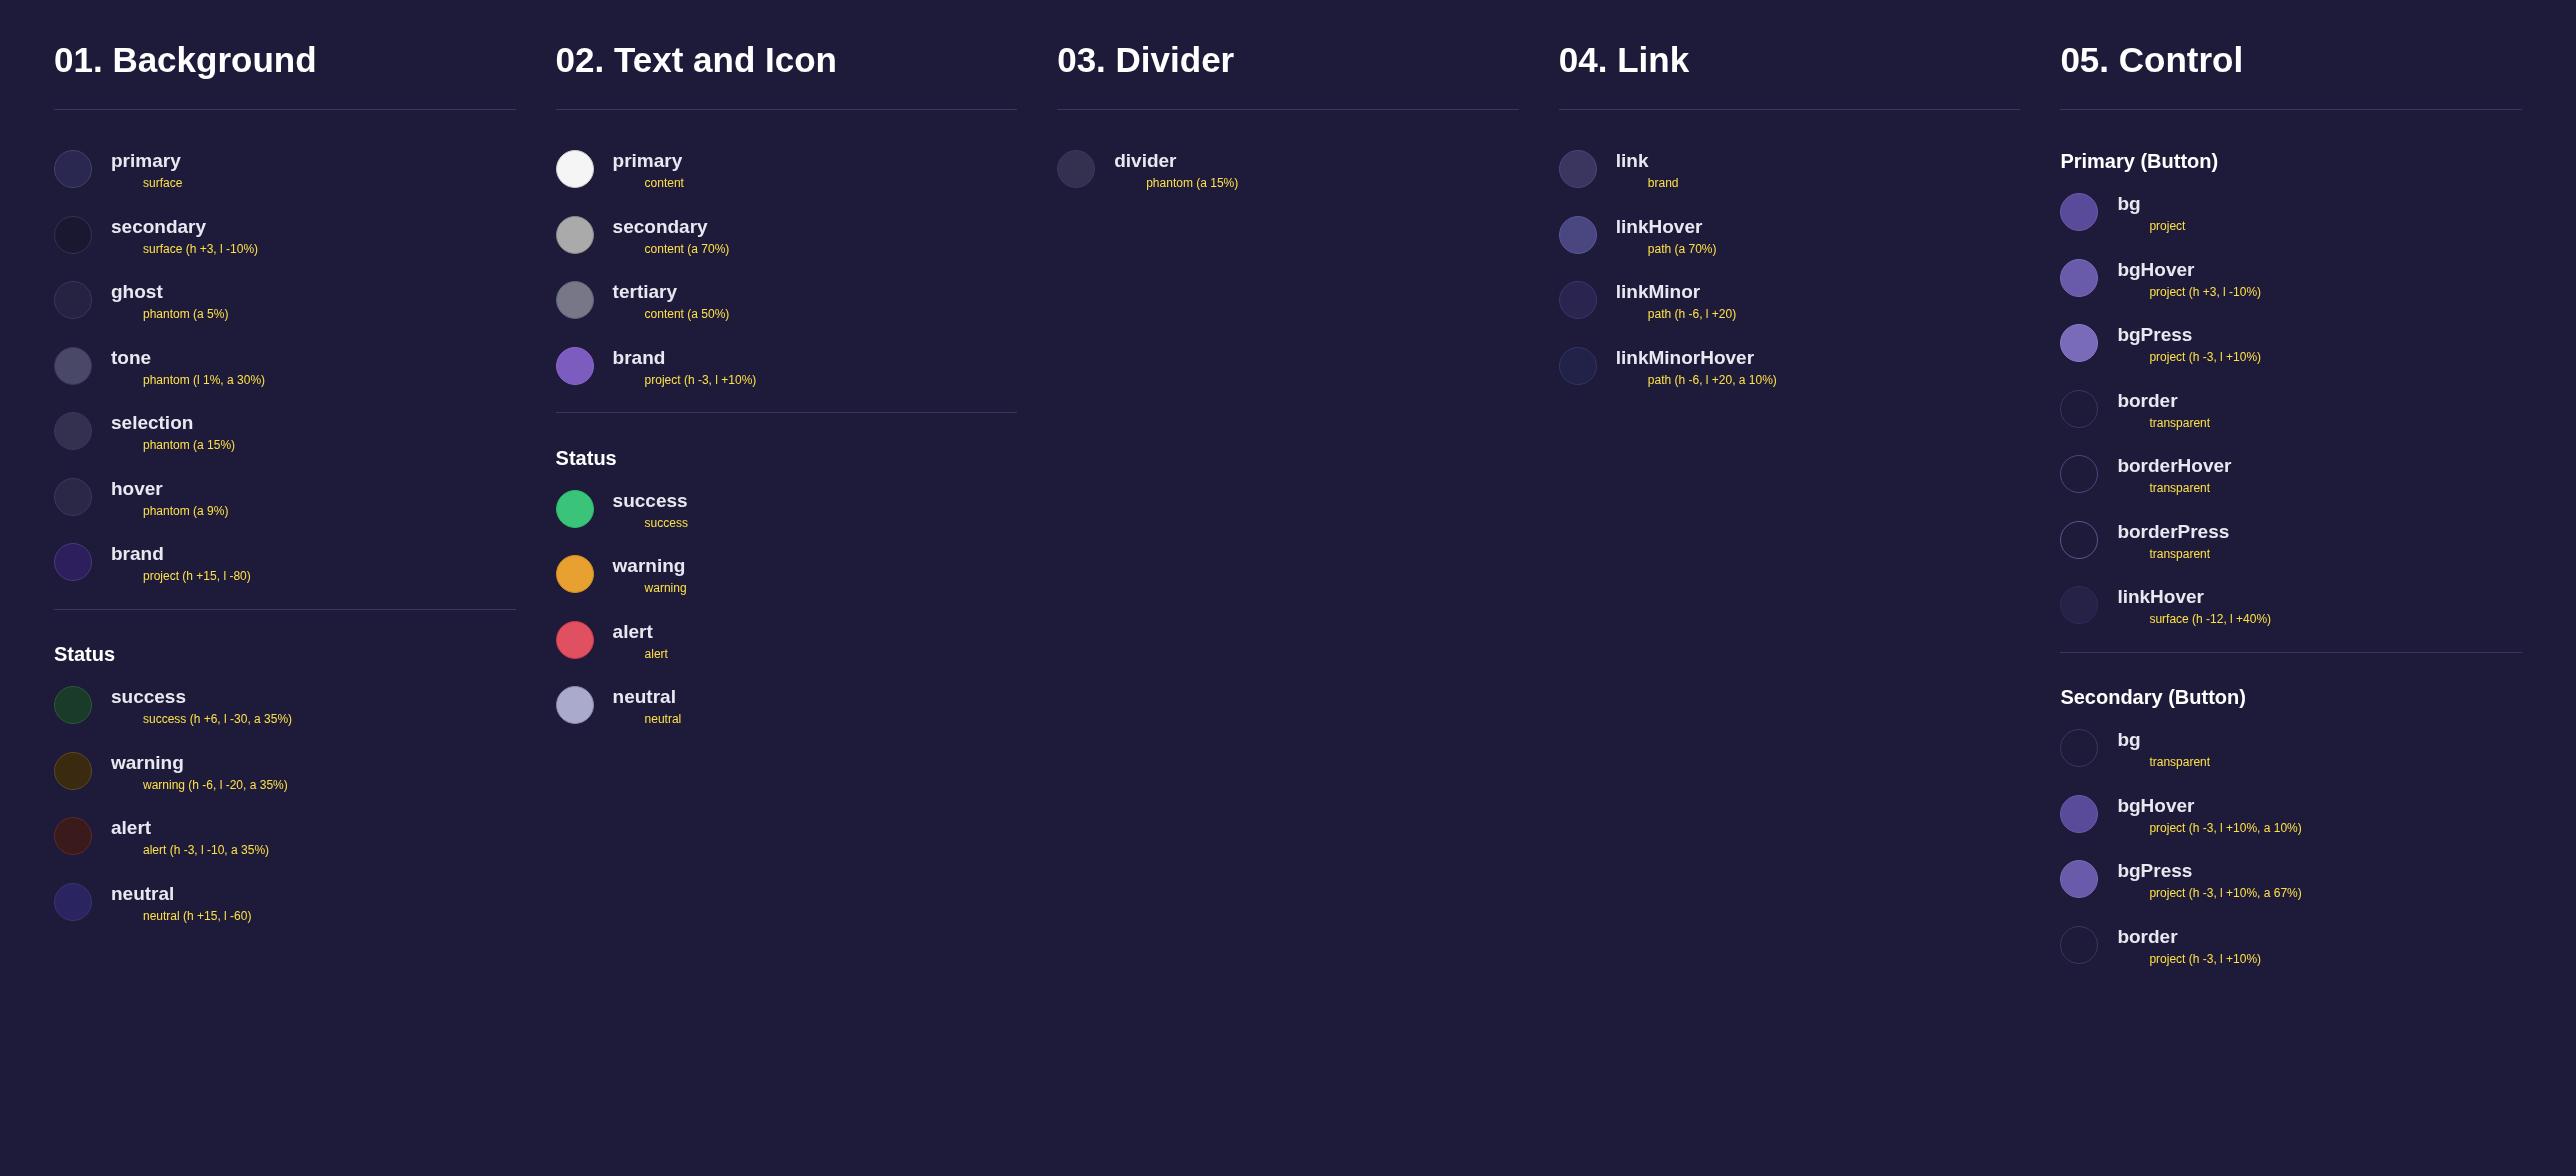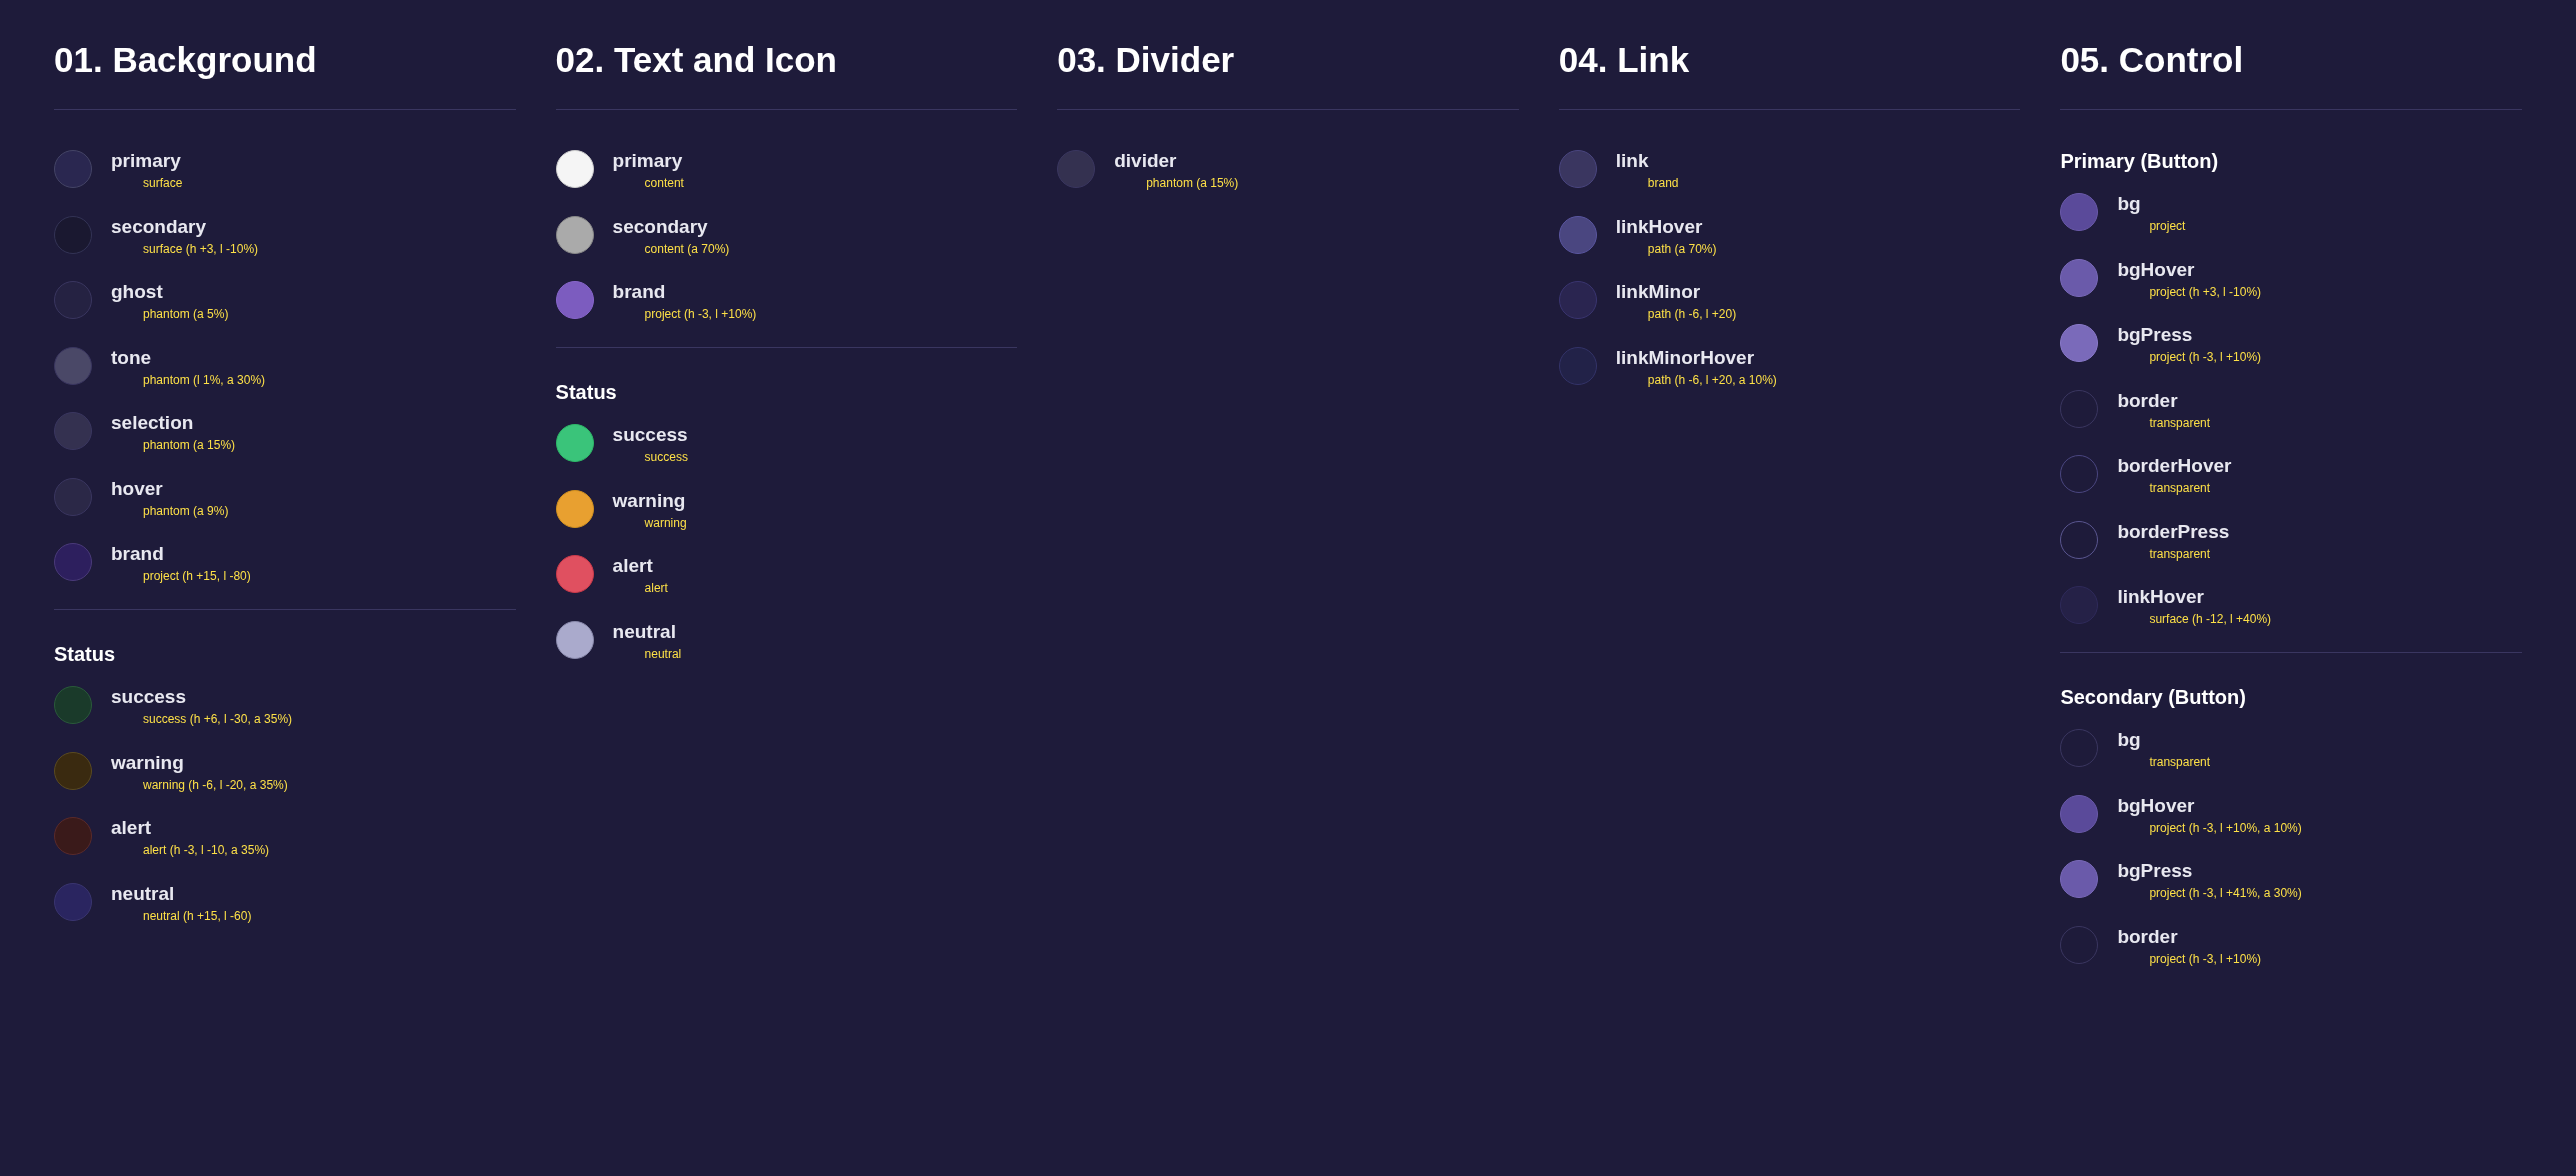--- a/index.html
+++ b/index.html
@@ -214,20 +214,27 @@
           </div>
         </div>
         <div class="color-item">
           <div class="swatch sw-secondary-text"></div>
           <div class="color-info">
             <div class="color-name">secondary</div>
             <div class="color-desc">content (a 70%)</div>
           </div>
         </div>
         <div class="color-item">
+          <div class="swatch sw-tertiary-text"></div>
+          <div class="color-info">
+            <div class="color-name">tertiary</div>
+            <div class="color-desc">content (a 50%)</div>
+          </div>
+        </div>
+        <div class="color-item">
           <div class="swatch sw-brand-text"></div>
           <div class="color-info">
             <div class="color-name">brand</div>
             <div class="color-desc">project (h -3, l +10%)</div>
           </div>
         </div>
       </div>
 
     <div class="divider-line"></div>
     <div class="subsection-title">Status</div>
@@ -380,21 +387,21 @@
           <div class="swatch sw-sec-bg-hover"></div>
           <div class="color-info">
             <div class="color-name">bgHover</div>
             <div class="color-desc">project (h -3, l +10%, a 10%)</div>
           </div>
         </div>
         <div class="color-item">
           <div class="swatch sw-sec-bg-press"></div>
           <div class="color-info">
             <div class="color-name">bgPress</div>
-            <div class="color-desc">project (h -3, l +41%, a 30%)</div>
+            <div class="color-desc">project (h -3, l +10%, a 67%)</div>
           </div>
         </div>
         <div class="color-item">
           <div class="swatch sw-sec-border"></div>
           <div class="color-info">
             <div class="color-name">border</div>
             <div class="color-desc">project (h -3, l +10%)</div>
           </div>
         </div>
       </div>

